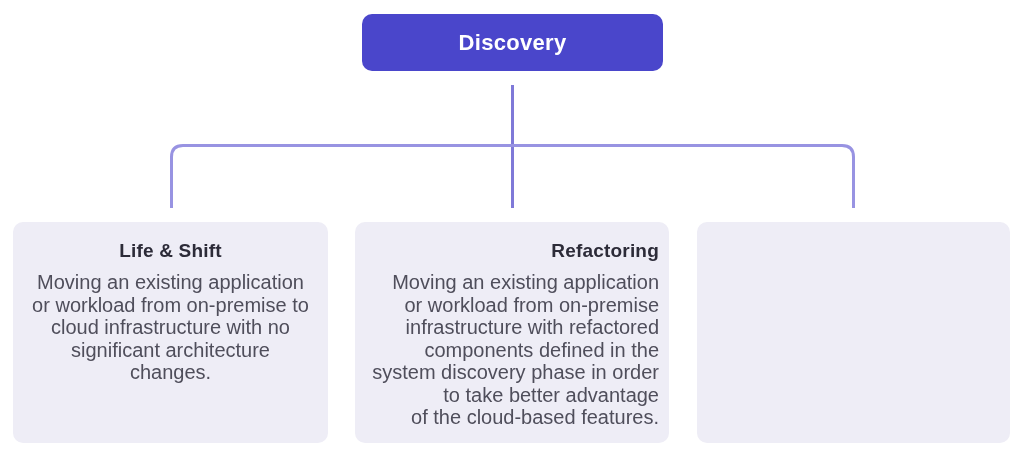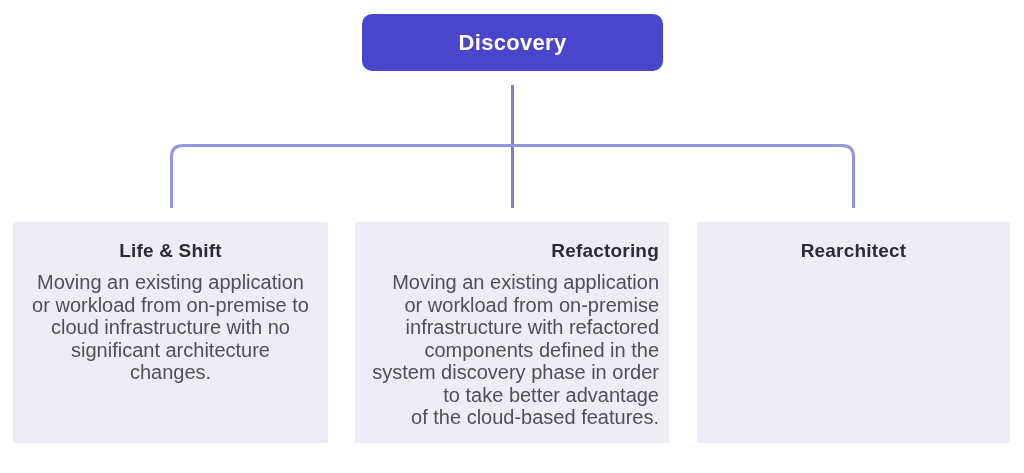--- a/index.html
+++ b/index.html
@@ -23,21 +23,21 @@
     position:absolute;left:362px;top:14px;width:301px;height:57px;
     background:var(--root-fill);border-radius:10px;
     display:flex;align-items:center;justify-content:center;
     color:var(--root-text);font-size:22px;font-weight:700;letter-spacing:.3px;
   }
 
   .connector-svg{position:absolute;left:0;top:0;width:1024px;height:473px;pointer-events:none;}
 
   .card{
     position:absolute;top:222px;height:221px;
-    background:var(--card-bg);border-radius:2px;
+    background:var(--card-bg);border-radius:10px;
     padding:16px 10px 0 10px;text-align:center;
   }
   .card-life{left:13px;width:315px;}
   .card-refactor{left:355px;width:314px;text-align:right;}
   .card-rearch{left:697px;width:313px;}
 
   .card-title{
     font-size:19px;font-weight:700;color:var(--heading);
     line-height:26px;margin-bottom:7px;letter-spacing:.2px;
   }
@@ -72,16 +72,15 @@
     <p class="card-desc">Moving an existing application
 or workload from on-premise
 infrastructure with refactored
 components defined in the
 system discovery phase in order
 to take better advantage
 of the cloud-based features.</p>
   </section>
 
   <section class="card card-rearch">
-    <h3 class="card-title">Rearchitect</h3>
   </section>
 
 </div>
 
 </body></html>

